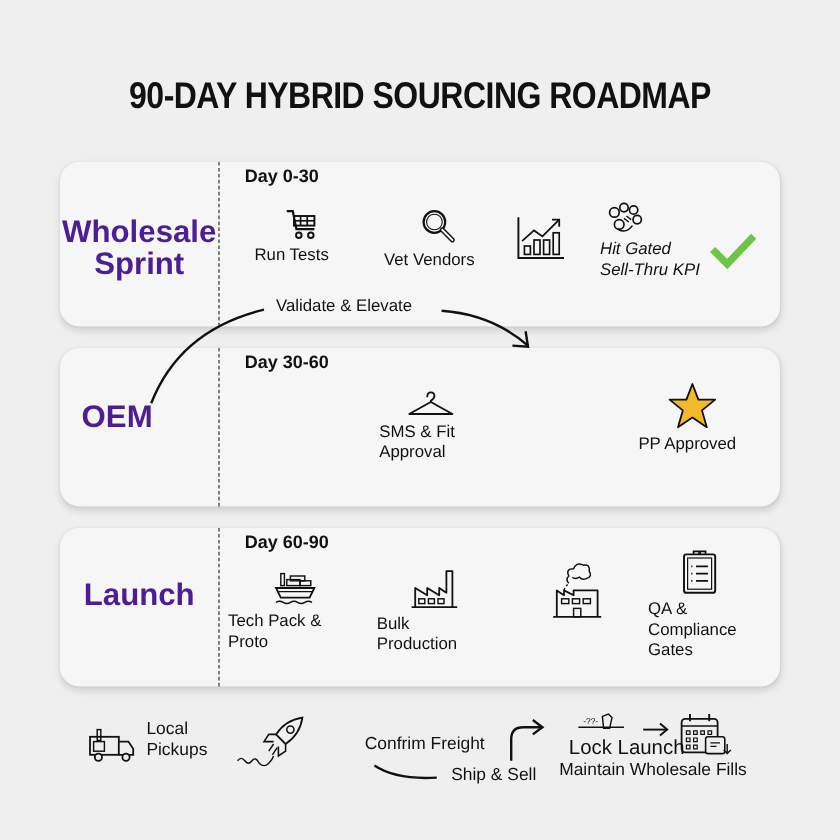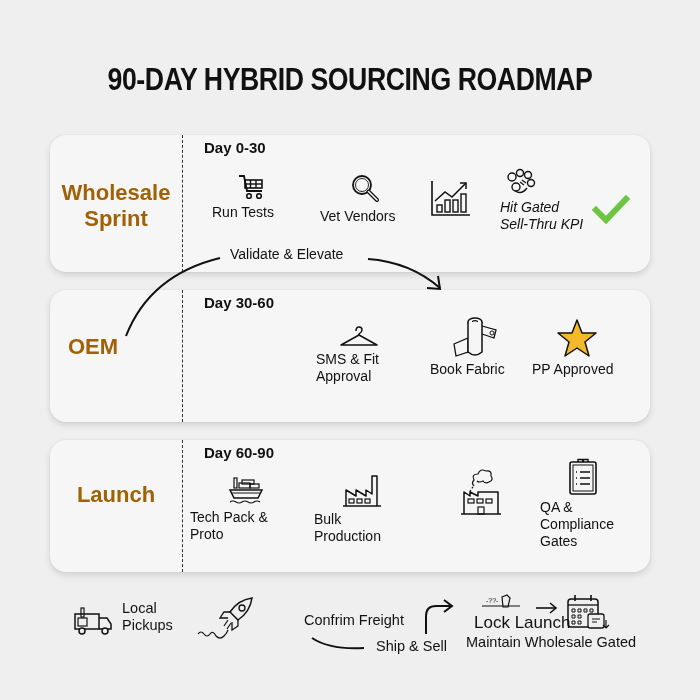--- a/index.html
+++ b/index.html
@@ -19,21 +19,21 @@
     position:absolute; left:50px; width:600px;
     background:#f6f6f6; border-radius:16px;
     box-shadow: 0 3px 6px rgba(0,0,0,0.13), 0 0 2px rgba(0,0,0,0.06);
   }
   .card .divider {
     position:absolute; left:132px; top:0; bottom:0; width:0;
     border-left:1.5px dashed #333;
   }
   .card .phase {
     position:absolute; left:0; width:132px; text-align:center;
-    font-weight:700; font-size:22px; line-height:26px; color:#a16207;
+    font-weight:700; font-size:26px; line-height:26px; color:#4c1d95;
   }
   .card .day {
     position:absolute; left:154px; top:4px;
     font-weight:700; font-size:15px; color:#111;
   }
   .step { position:absolute; font-size:14px; line-height:17px; color:#111; }
   .step .ico { display:block; margin:0 auto 3px auto; }
   .abs { position:absolute; }
   .lbl { position:absolute; font-size:14.5px; line-height:17px; color:#111; white-space:nowrap; }
   svg { overflow:visible; }
@@ -113,31 +113,20 @@
 
   <div class="step" style="left:266px;top:36px;width:86px;">
     <svg class="ico" width="40" height="22" viewBox="0 0 40 22">
       <path d="M17 5 Q17 1 20 1 Q23 1 23 4 Q23 6 20 8 L20 9" fill="none" stroke="#111" stroke-width="1.5"></path>
       <path d="M20 9 L2 19 L38 19 Z" fill="none" stroke="#111" stroke-width="1.5" stroke-linejoin="round"></path>
     </svg>
     <div>SMS &amp; Fit</div>
     <div>Approval</div>
   </div>
 
-  <div class="step" style="left:380px;top:26px;width:90px;">
-    <svg class="ico" width="50" height="42" viewBox="0 0 50 42">
-      <path d="M4 28 L18 22 L18 36 L6 40 Z" fill="none" stroke="#111" stroke-width="1.3"></path>
-      <path d="M32 10 L46 14 L44 22 L32 18" fill="none" stroke="#111" stroke-width="1.3"></path>
-      <ellipse cx="25" cy="6" rx="7" ry="4" fill="#f6f6f6" stroke="#111" stroke-width="1.5"></ellipse>
-      <ellipse cx="25" cy="6" rx="2.5" ry="1.4" fill="none" stroke="#111" stroke-width="1.2"></ellipse>
-      <path d="M18 6 L18 36 Q25 42 32 36 L32 6" fill="#f6f6f6" stroke="#111" stroke-width="1.5"></path>
-      <circle cx="42" cy="17" r="2" fill="none" stroke="#111" stroke-width="1"></circle>
-    </svg>
-    <span>Book Fabric</span>
-  </div>
 
   <div class="step" style="left:482px;top:28px;width:90px;">
     <svg class="ico" width="42" height="40" viewBox="0 0 42 40">
       <polygon points="21,2 26,15 40,15 29,24 33,38 21,30 9,38 13,24 2,15 16,15" fill="#f3b92a" stroke="#111" stroke-width="1.5" stroke-linejoin="round"></polygon>
     </svg>
     <span>PP Approved</span>
   </div>
 </div>
 
 <div class="card" style="top:440px;height:132px;">
@@ -252,13 +241,13 @@
   <rect x="2" y="5" width="30" height="28" rx="3" fill="none" stroke="#111" stroke-width="1.5"></rect>
   <line x1="2" y1="11" x2="32" y2="11" stroke="#111" stroke-width="1.3"></line>
   <line x1="9" y1="1" x2="9" y2="7" stroke="#111" stroke-width="1.6"></line>
   <line x1="25" y1="1" x2="25" y2="7" stroke="#111" stroke-width="1.6"></line>
   <path d="M6 15 h3 v3 h-3 z M12 15 h3 v3 h-3 z M18 15 h3 v3 h-3 z M24 15 h3 v3 h-3 z M6 21 h3 v3 h-3 z M12 21 h3 v3 h-3 z M6 27 h3 v3 h-3 z M12 27 h3 v3 h-3 z" fill="none" stroke="#111" stroke-width="1"></path>
   <rect x="22" y="20" width="16" height="14" rx="2" fill="#efefef" stroke="#111" stroke-width="1.3"></rect>
   <path d="M26 25 h8 M26 28 h5" stroke="#111" stroke-width="1"></path>
   <path d="M40 26 L40 34 M37 31 L40 34 L43 31" fill="none" stroke="#111" stroke-width="1.2"></path>
 </svg>
 
-<div class="lbl" style="left:466px;top:634px;">Maintain Wholesale Gated</div>
+<div class="lbl" style="left:466px;top:634px;">Maintain Wholesale Fills</div>
 
 </body></html>

